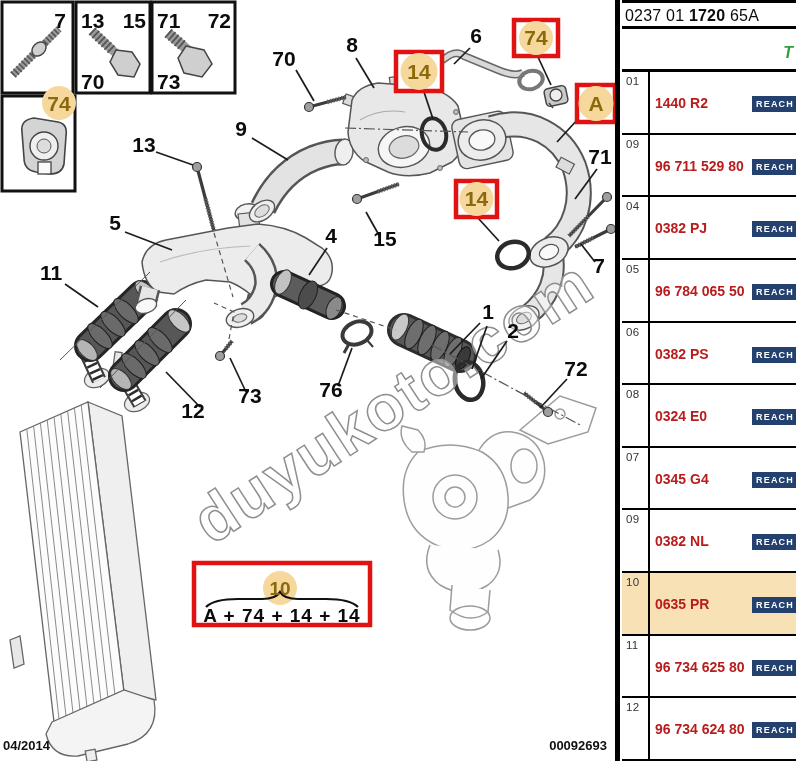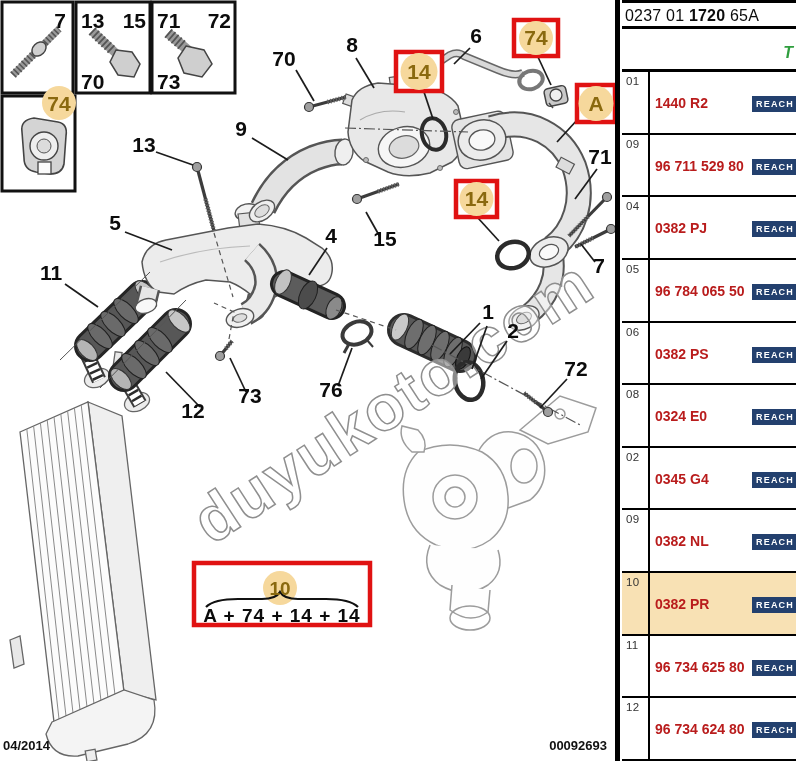--- a/index.html
+++ b/index.html
@@ -409,37 +409,37 @@
       </div>
         <div class="prow">
         <div class="numcol">
           <span class="num">08</span>
         </div>
         <div class="ref">0324 E0</div>
         <div class="badge">REACH</div>
       </div>
         <div class="prow">
         <div class="numcol">
-          <span class="num">02</span>
+          <span class="num">07</span>
         </div>
         <div class="ref">0345 G4</div>
         <div class="badge">REACH</div>
       </div>
         <div class="prow">
         <div class="numcol">
           <span class="num">09</span>
         </div>
         <div class="ref">0382 NL</div>
         <div class="badge">REACH</div>
       </div>
         <div class="prow hl">
         <div class="numcol">
           <span class="num">10</span>
         </div>
-        <div class="ref">0382 PR</div>
+        <div class="ref">0635 PR</div>
         <div class="badge">REACH</div>
       </div>
         <div class="prow">
         <div class="numcol">
           <span class="num">11</span>
         </div>
         <div class="ref">96 734 625 80</div>
         <div class="badge">REACH</div>
       </div>
         <div class="prow">

